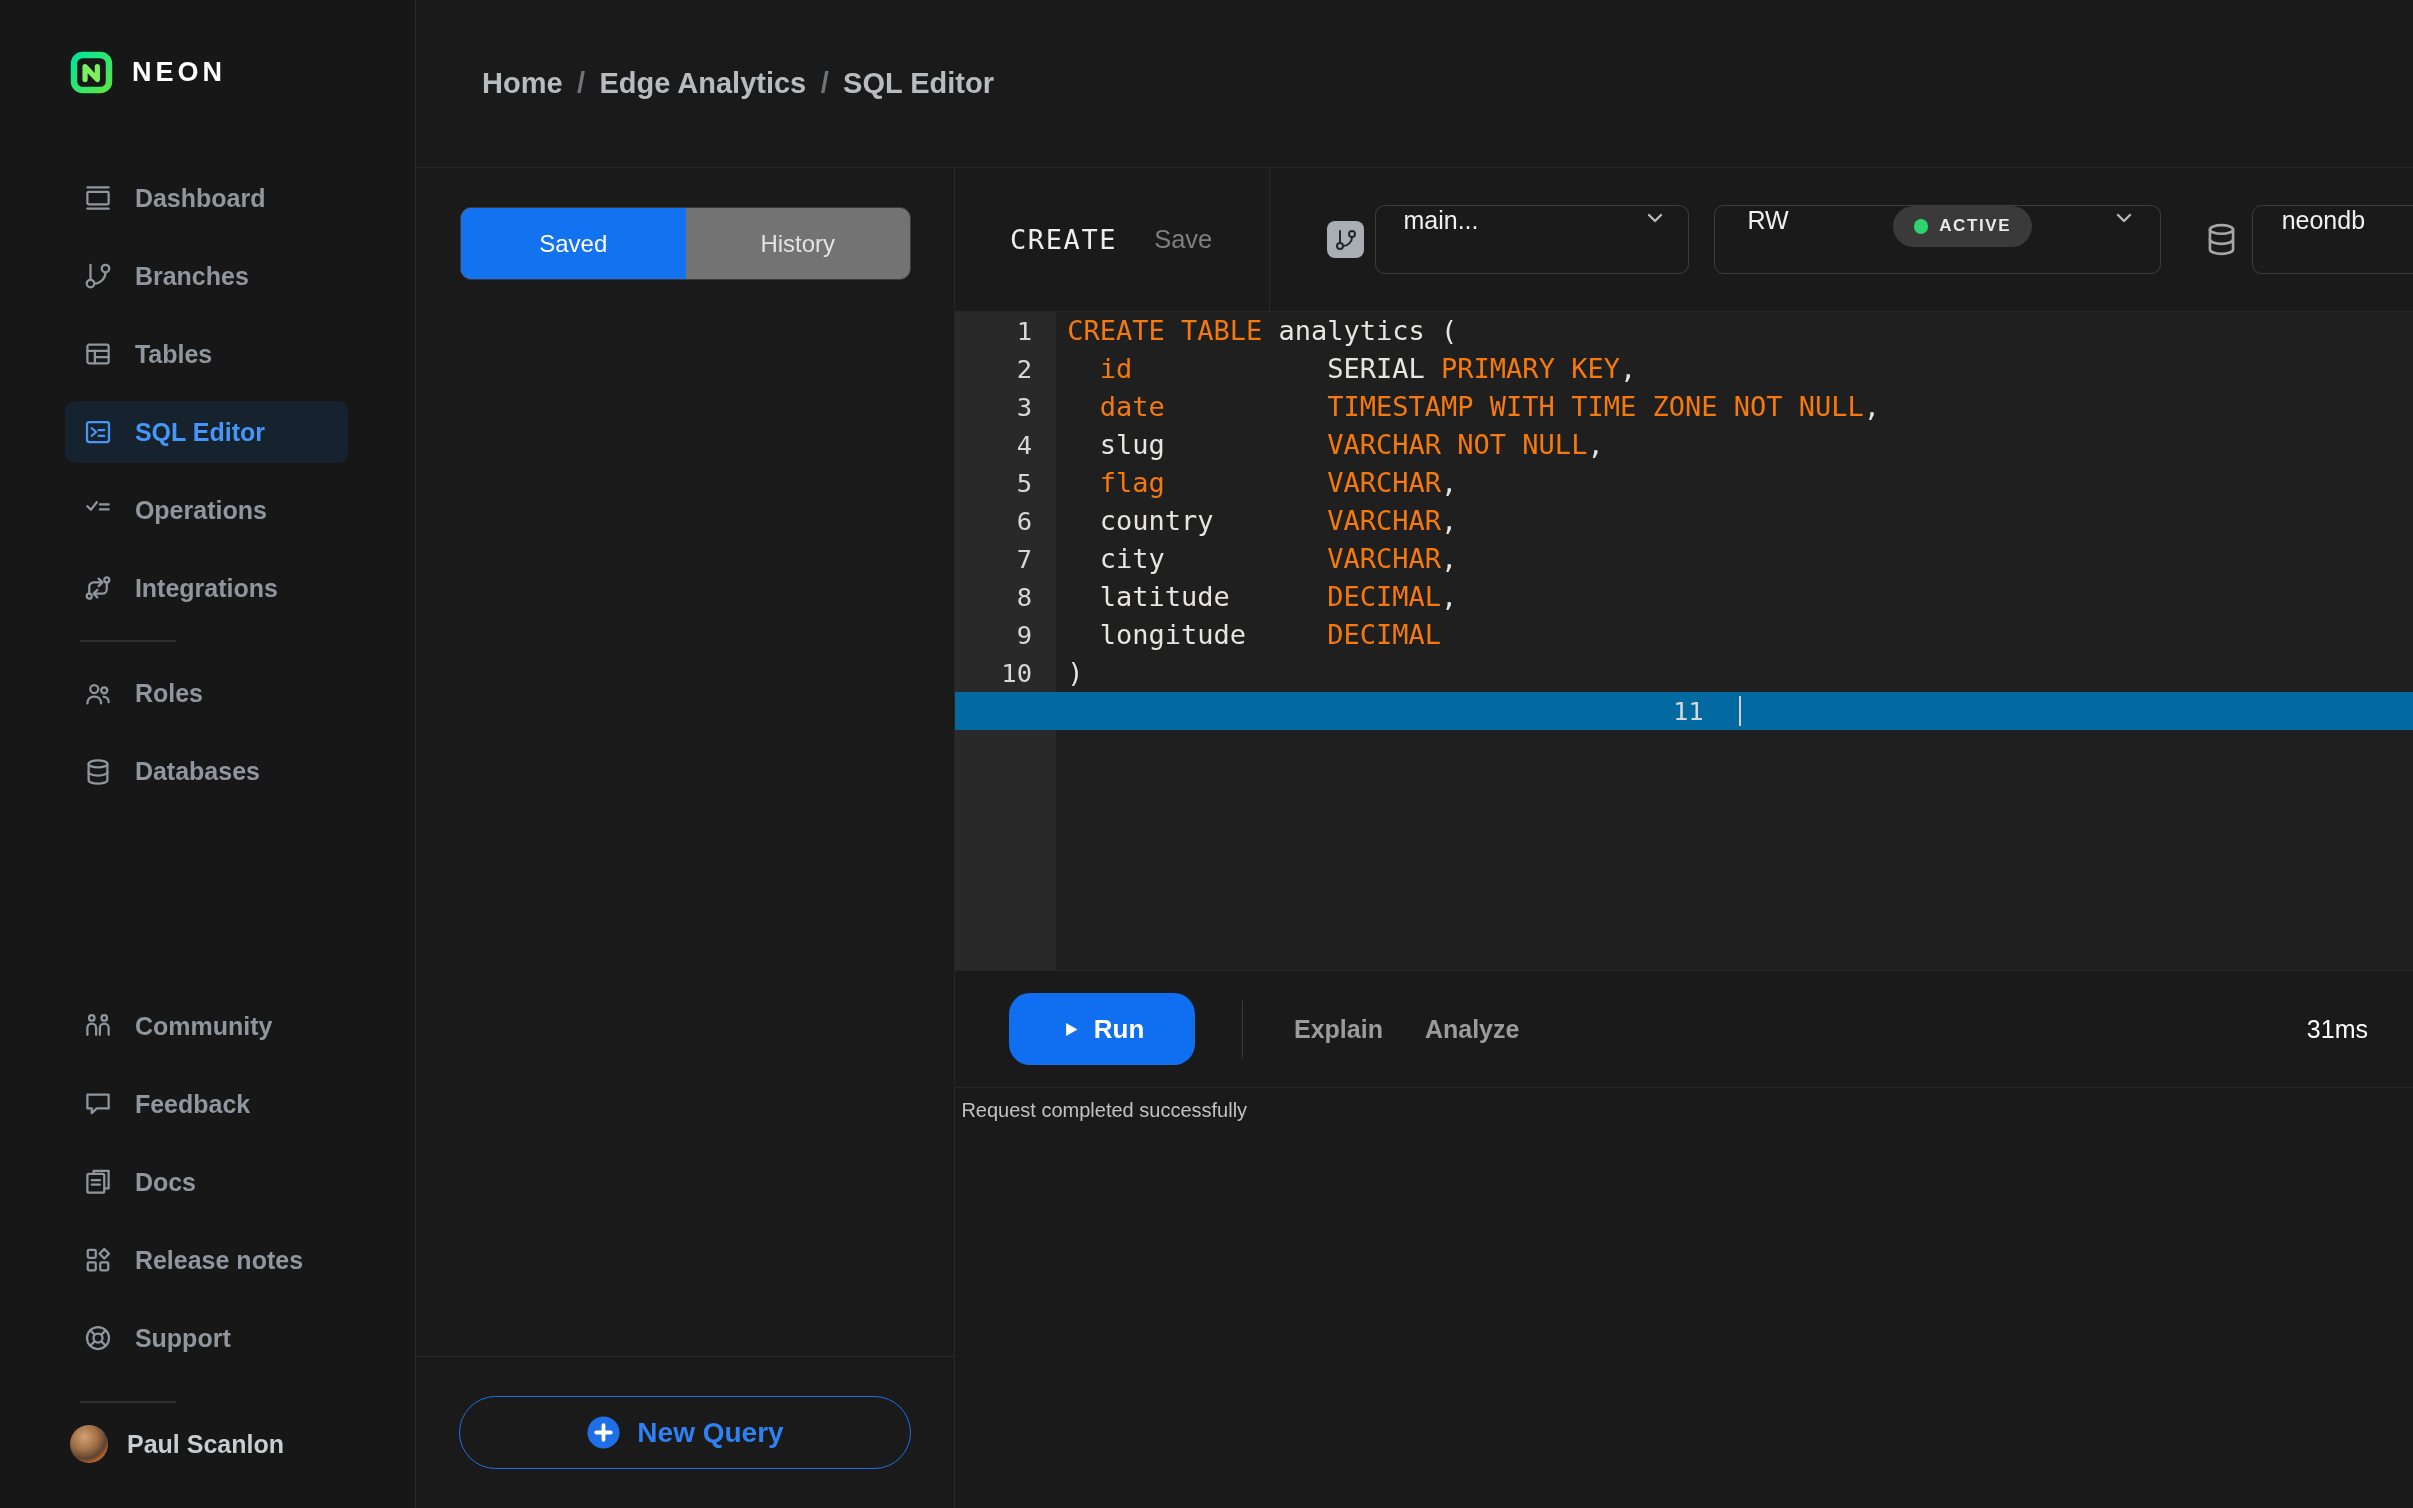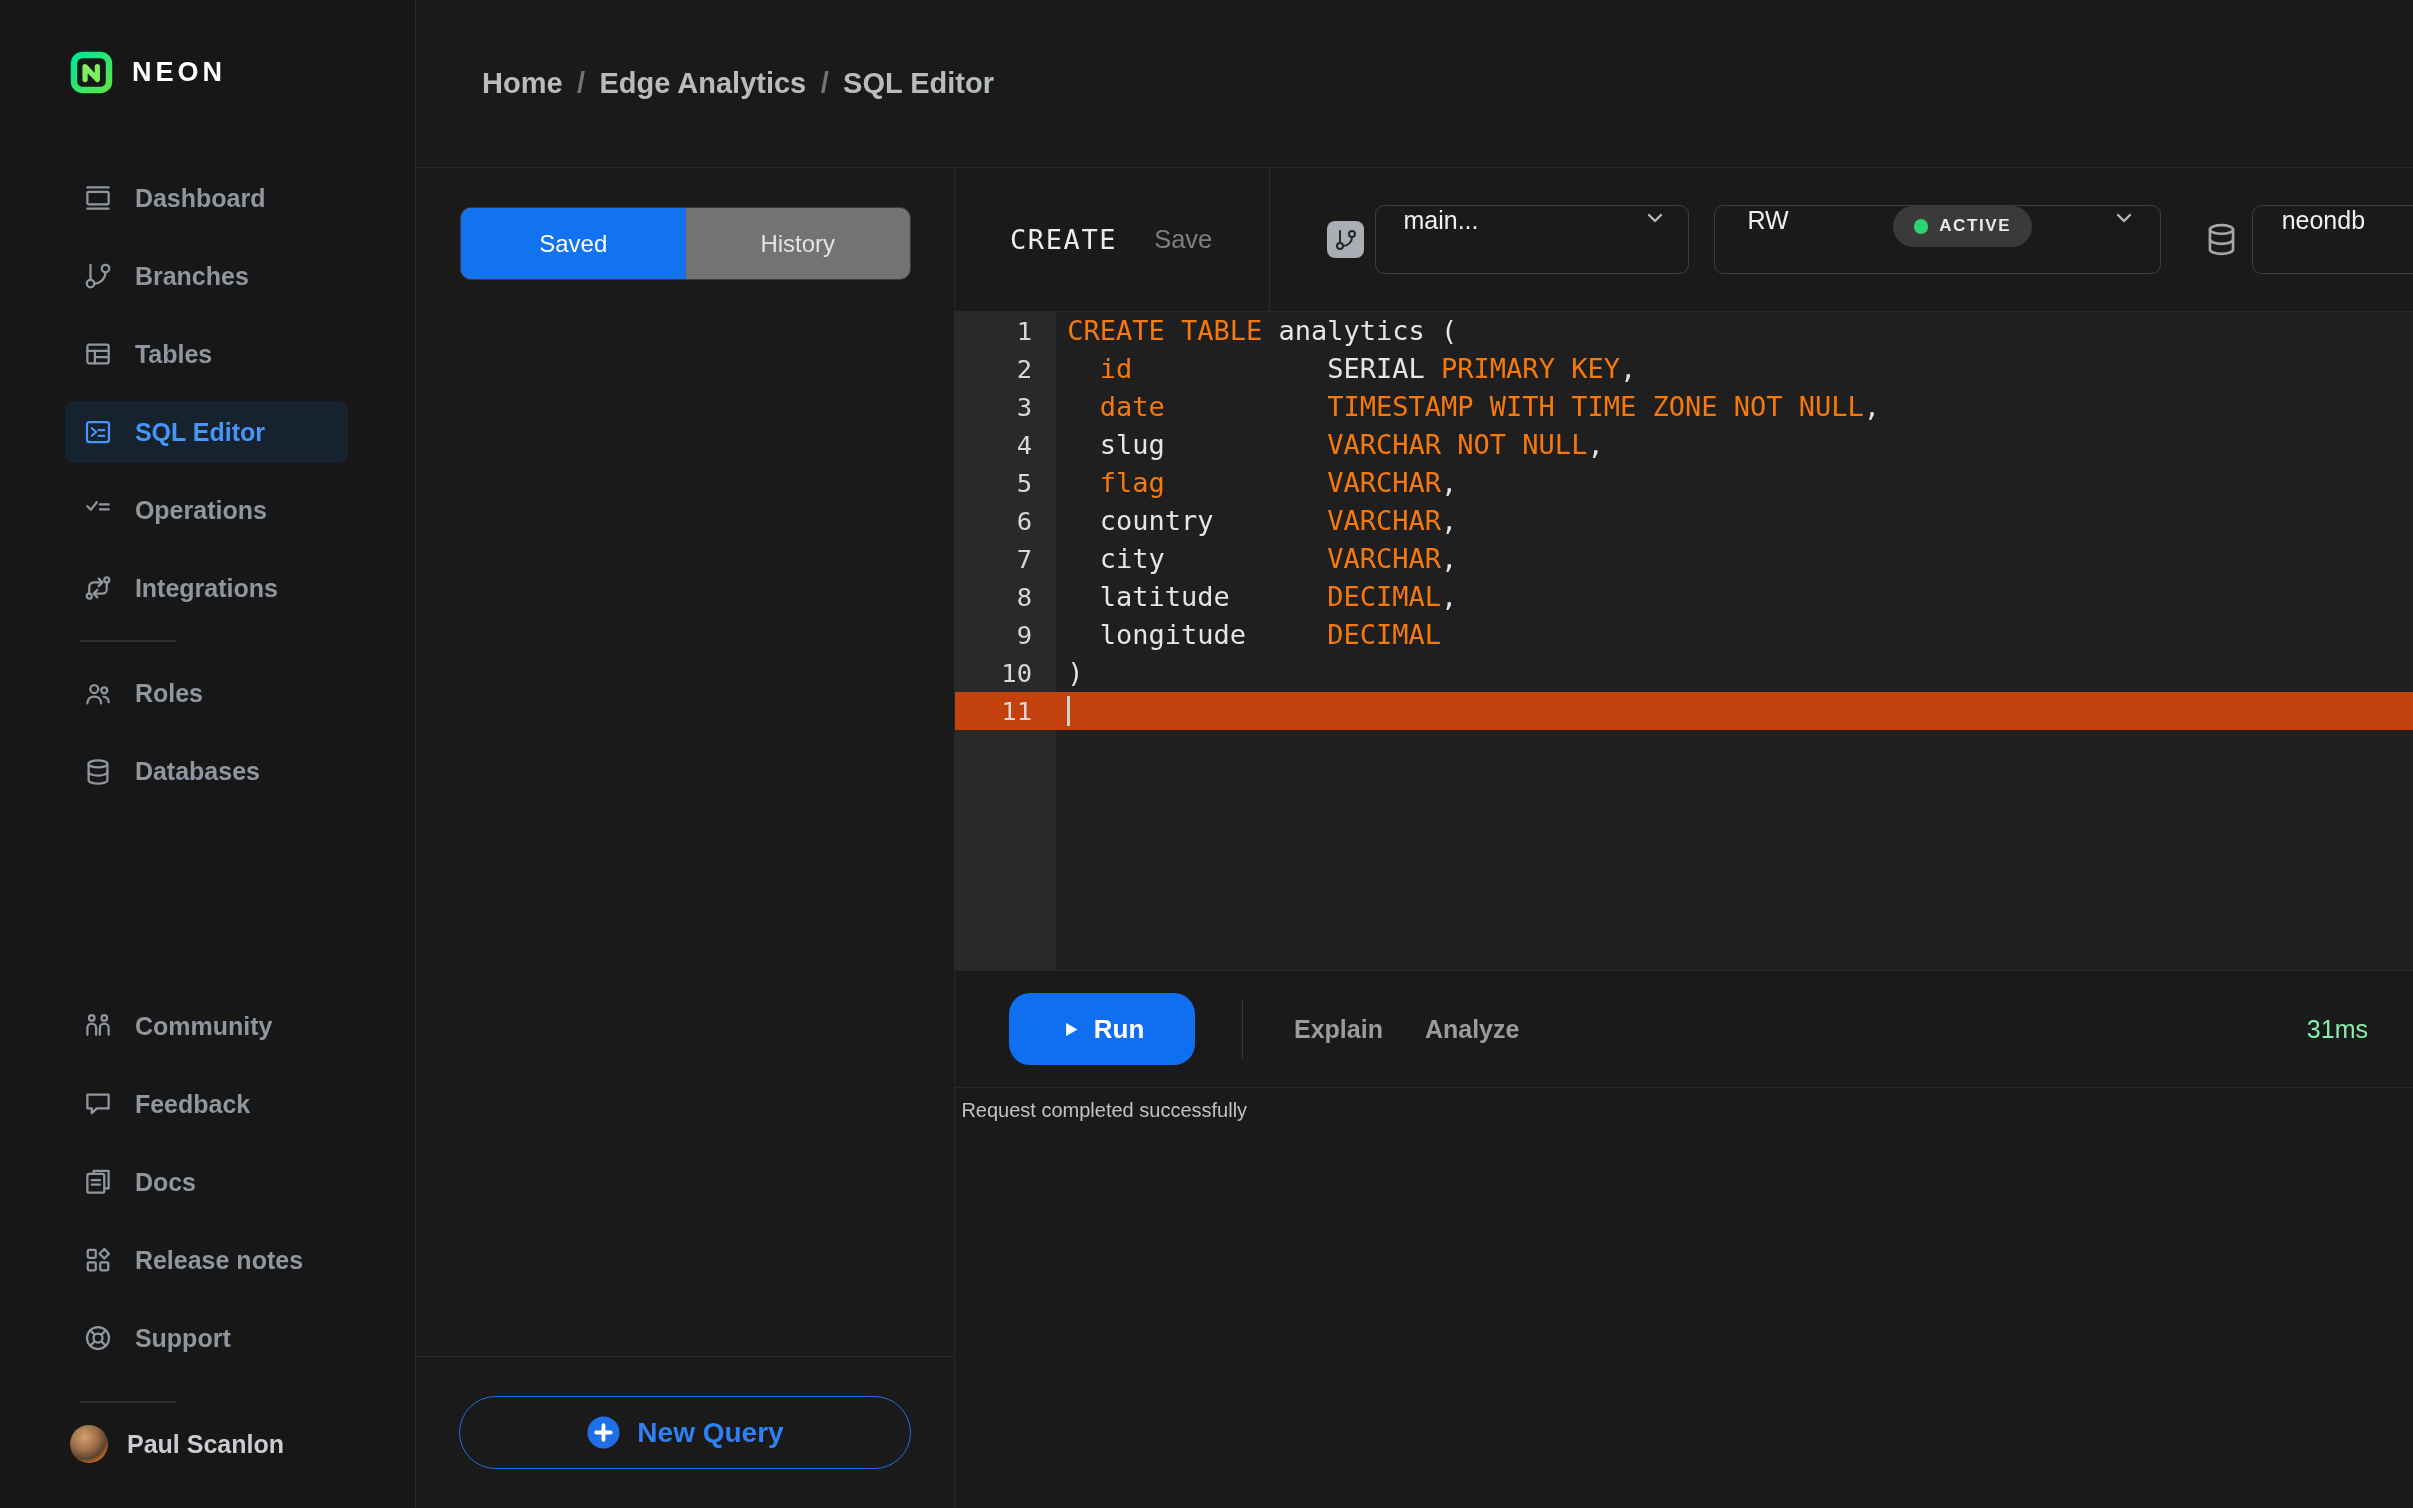--- a/index.html
+++ b/index.html
@@ -60,34 +60,34 @@
   .dot { width:14.4px; height:14.4px; border-radius:50%; background:#2bd46f; }
   .pill-label { font-size:17px; font-weight:700; letter-spacing:1.6px; color:#eaeaea; }
   .db-icon { margin-left:42px; width:37px; height:37px; color:#a6a6a6; flex:none; }
   .db-icon svg { width:37px; height:37px; }
   .select.db { margin-left:11.2px; width:239px; padding:0 21px 0 29px; }
 
   .code-area { height:659px; min-height:659px; position:relative; background:#1f1f1f; border-bottom:1.6px solid #272727; font-family:"DejaVu Sans Mono",monospace; overflow:hidden; cursor:text; }
   .gutter-bg { position:absolute; left:0; top:0; bottom:0; width:101px; background:#292929; }
   #code-rows { position:relative; }
   .code-row { display:flex; height:38px; }
-  .code-row.current { background:#c2410c; }
+  .code-row.current { background:#0369a1;justify-content:center; }
   .ln { width:101px; min-width:101px; text-align:right; padding-right:24px; font-size:25.5px; line-height:38px; color:#d8d8d8; }
   .lc { padding-left:11.2px; font-size:27px; line-height:38px; white-space:pre; }
   .tk-kw { color:#f5790d; }
   .tk-pl { color:#e7e5e2; }
   .cursor { display:inline-block; width:2.4px; height:30px; background:#cfcfcf; vertical-align:-5.6px; }
 
   .run-bar { height:117px; min-height:117px; border-bottom:1.6px solid #272727; display:flex; align-items:center; padding:0 45px 0 54px; }
   .run-btn { width:186px; height:72px; border-radius:21px; background:#0f6ff0; color:#fff; border:none; font-size:26px; font-weight:700; font-family:inherit; display:flex; align-items:center; justify-content:center; gap:13px; cursor:pointer; }
   .run-btn svg { width:21px; height:21px; }
   .vdiv2 { height:57px; border-left:1.6px solid #3a3a3a; margin-left:47px; }
   .ghost-btn { background:none; border:none; color:#9b9b9b; font-size:25px; font-weight:600; margin-left:51px; cursor:pointer; font-family:inherit; }
   .ghost-btn + .ghost-btn { margin-left:42px; }
-  .duration { margin-left:auto; color:#86efac; font-size:25px; }
+  .duration { margin-left:auto; color:#ffffff; font-size:25px; }
   .results { flex:1; padding:11.2px 0 0 6.4px; font-size:20px; color:#c2c2c2; }
 </style>
 </head>
 <body>
 
 <aside>
   <div class="logo-row">
     <span class="logo-mark">
       <svg viewBox="0 0 28 28" fill="none">
         <defs>

